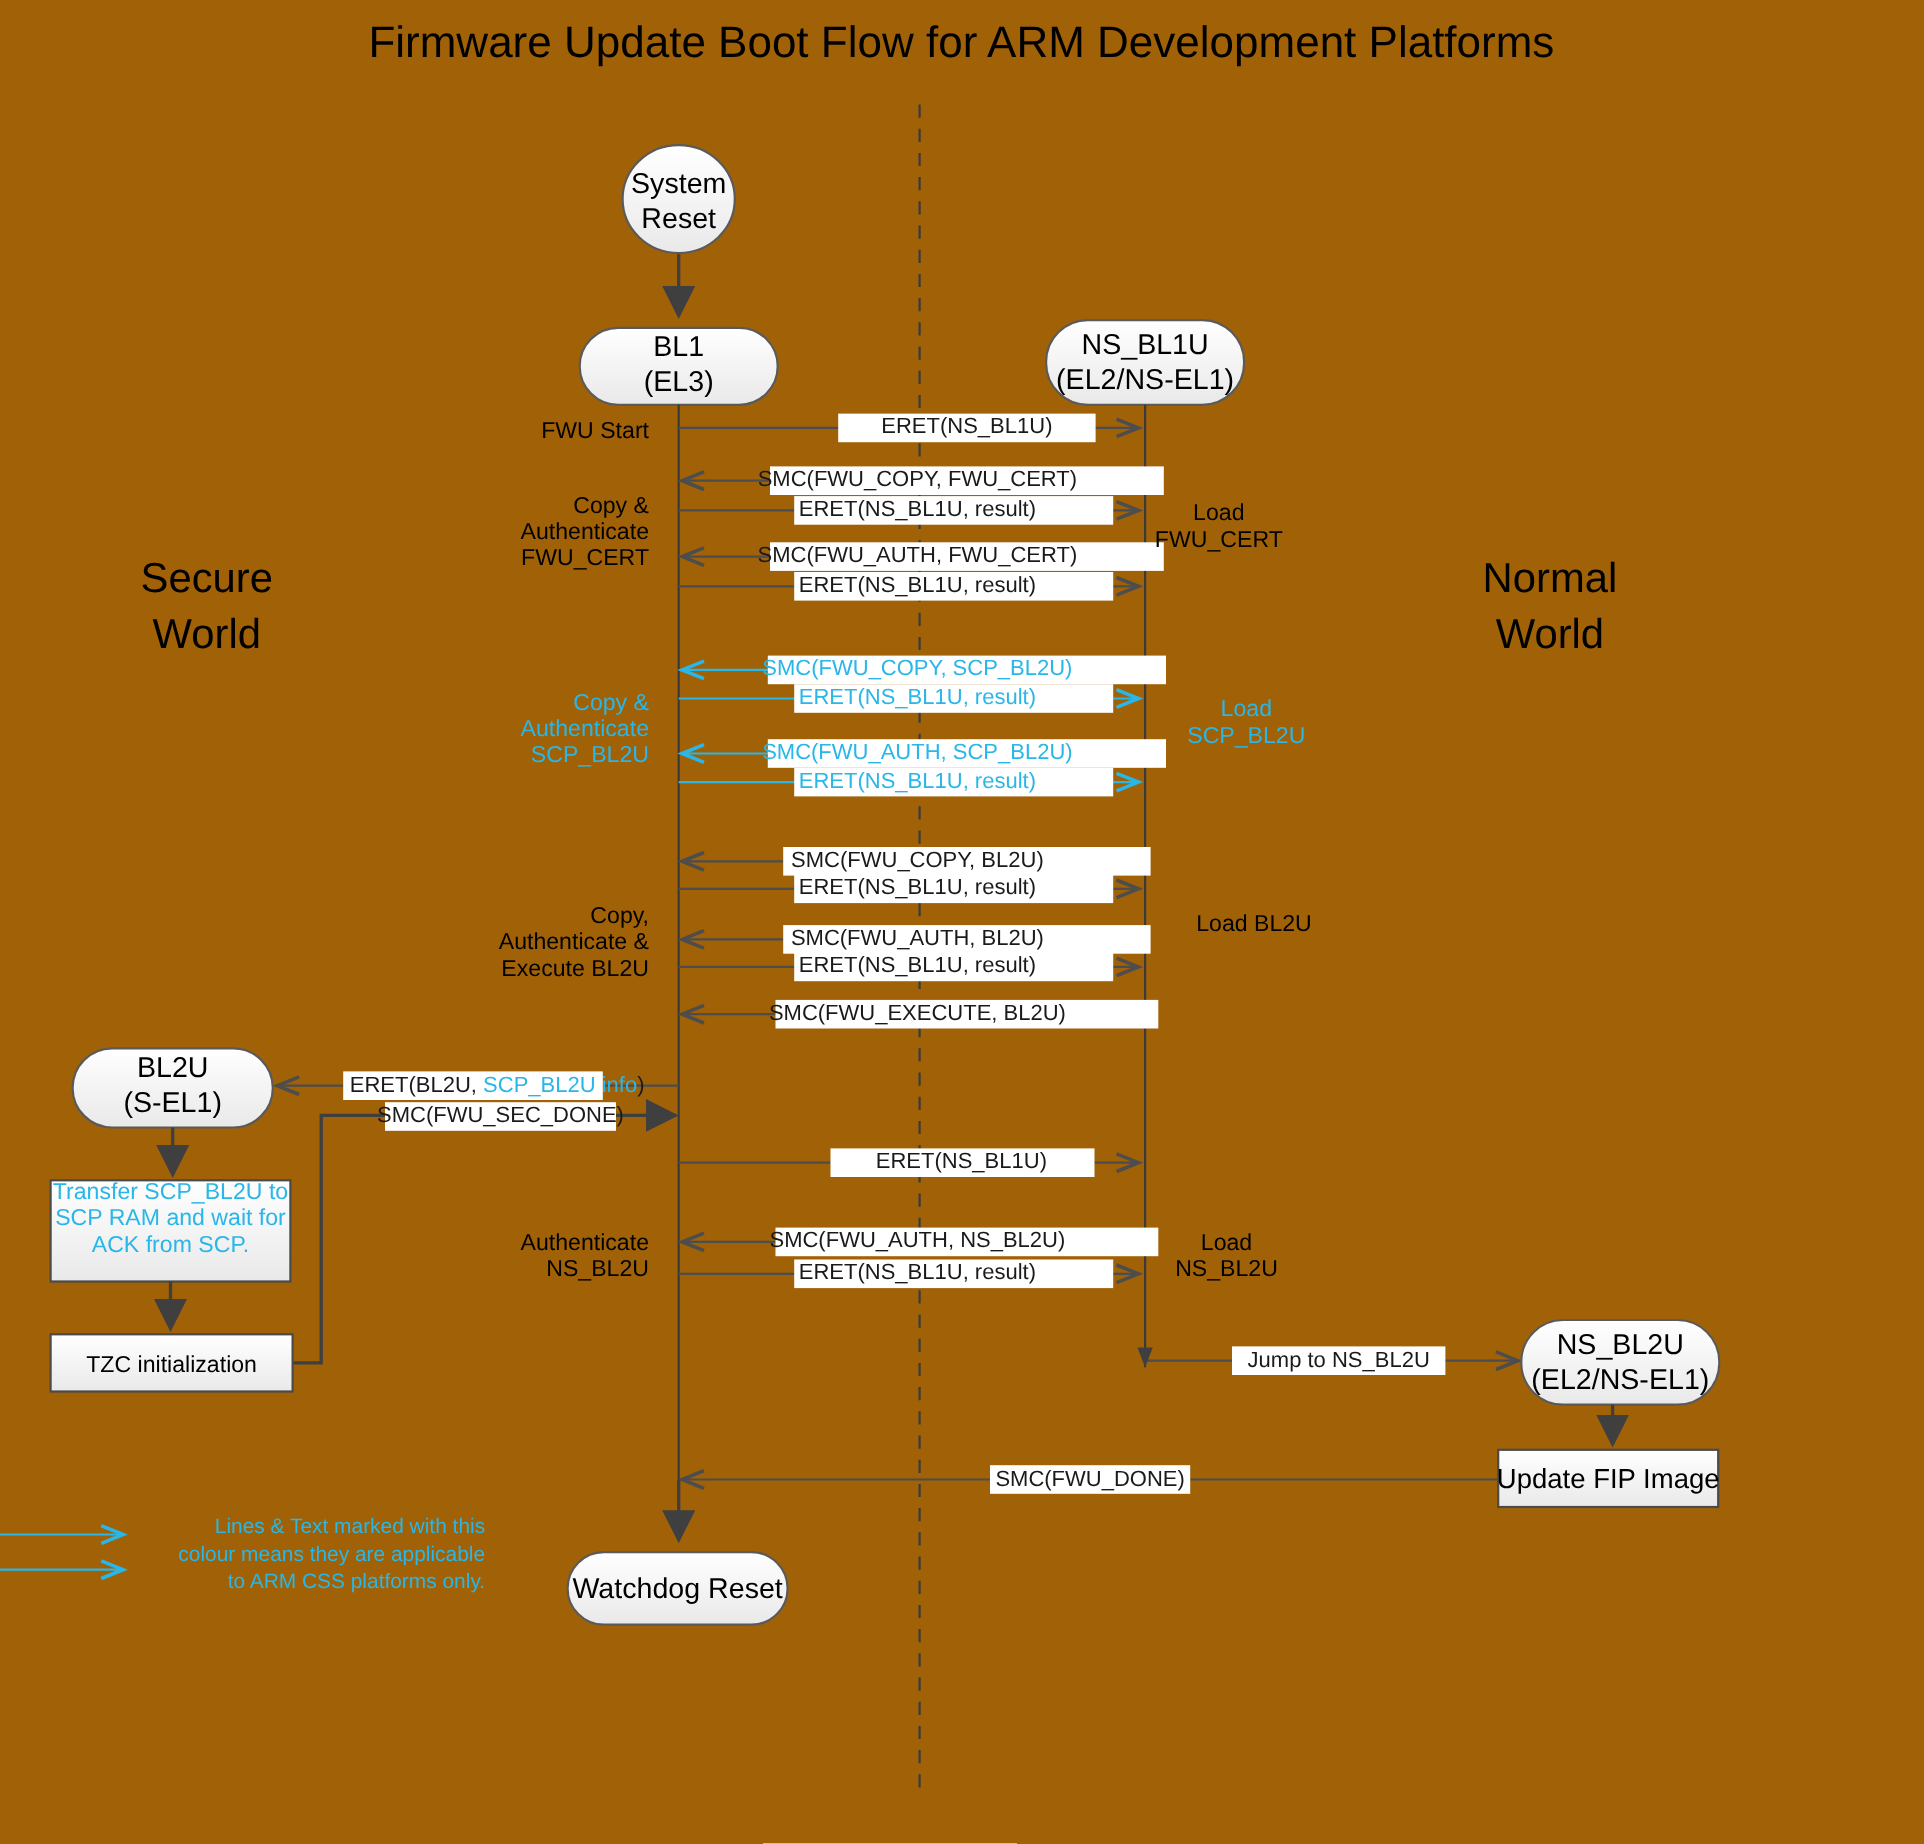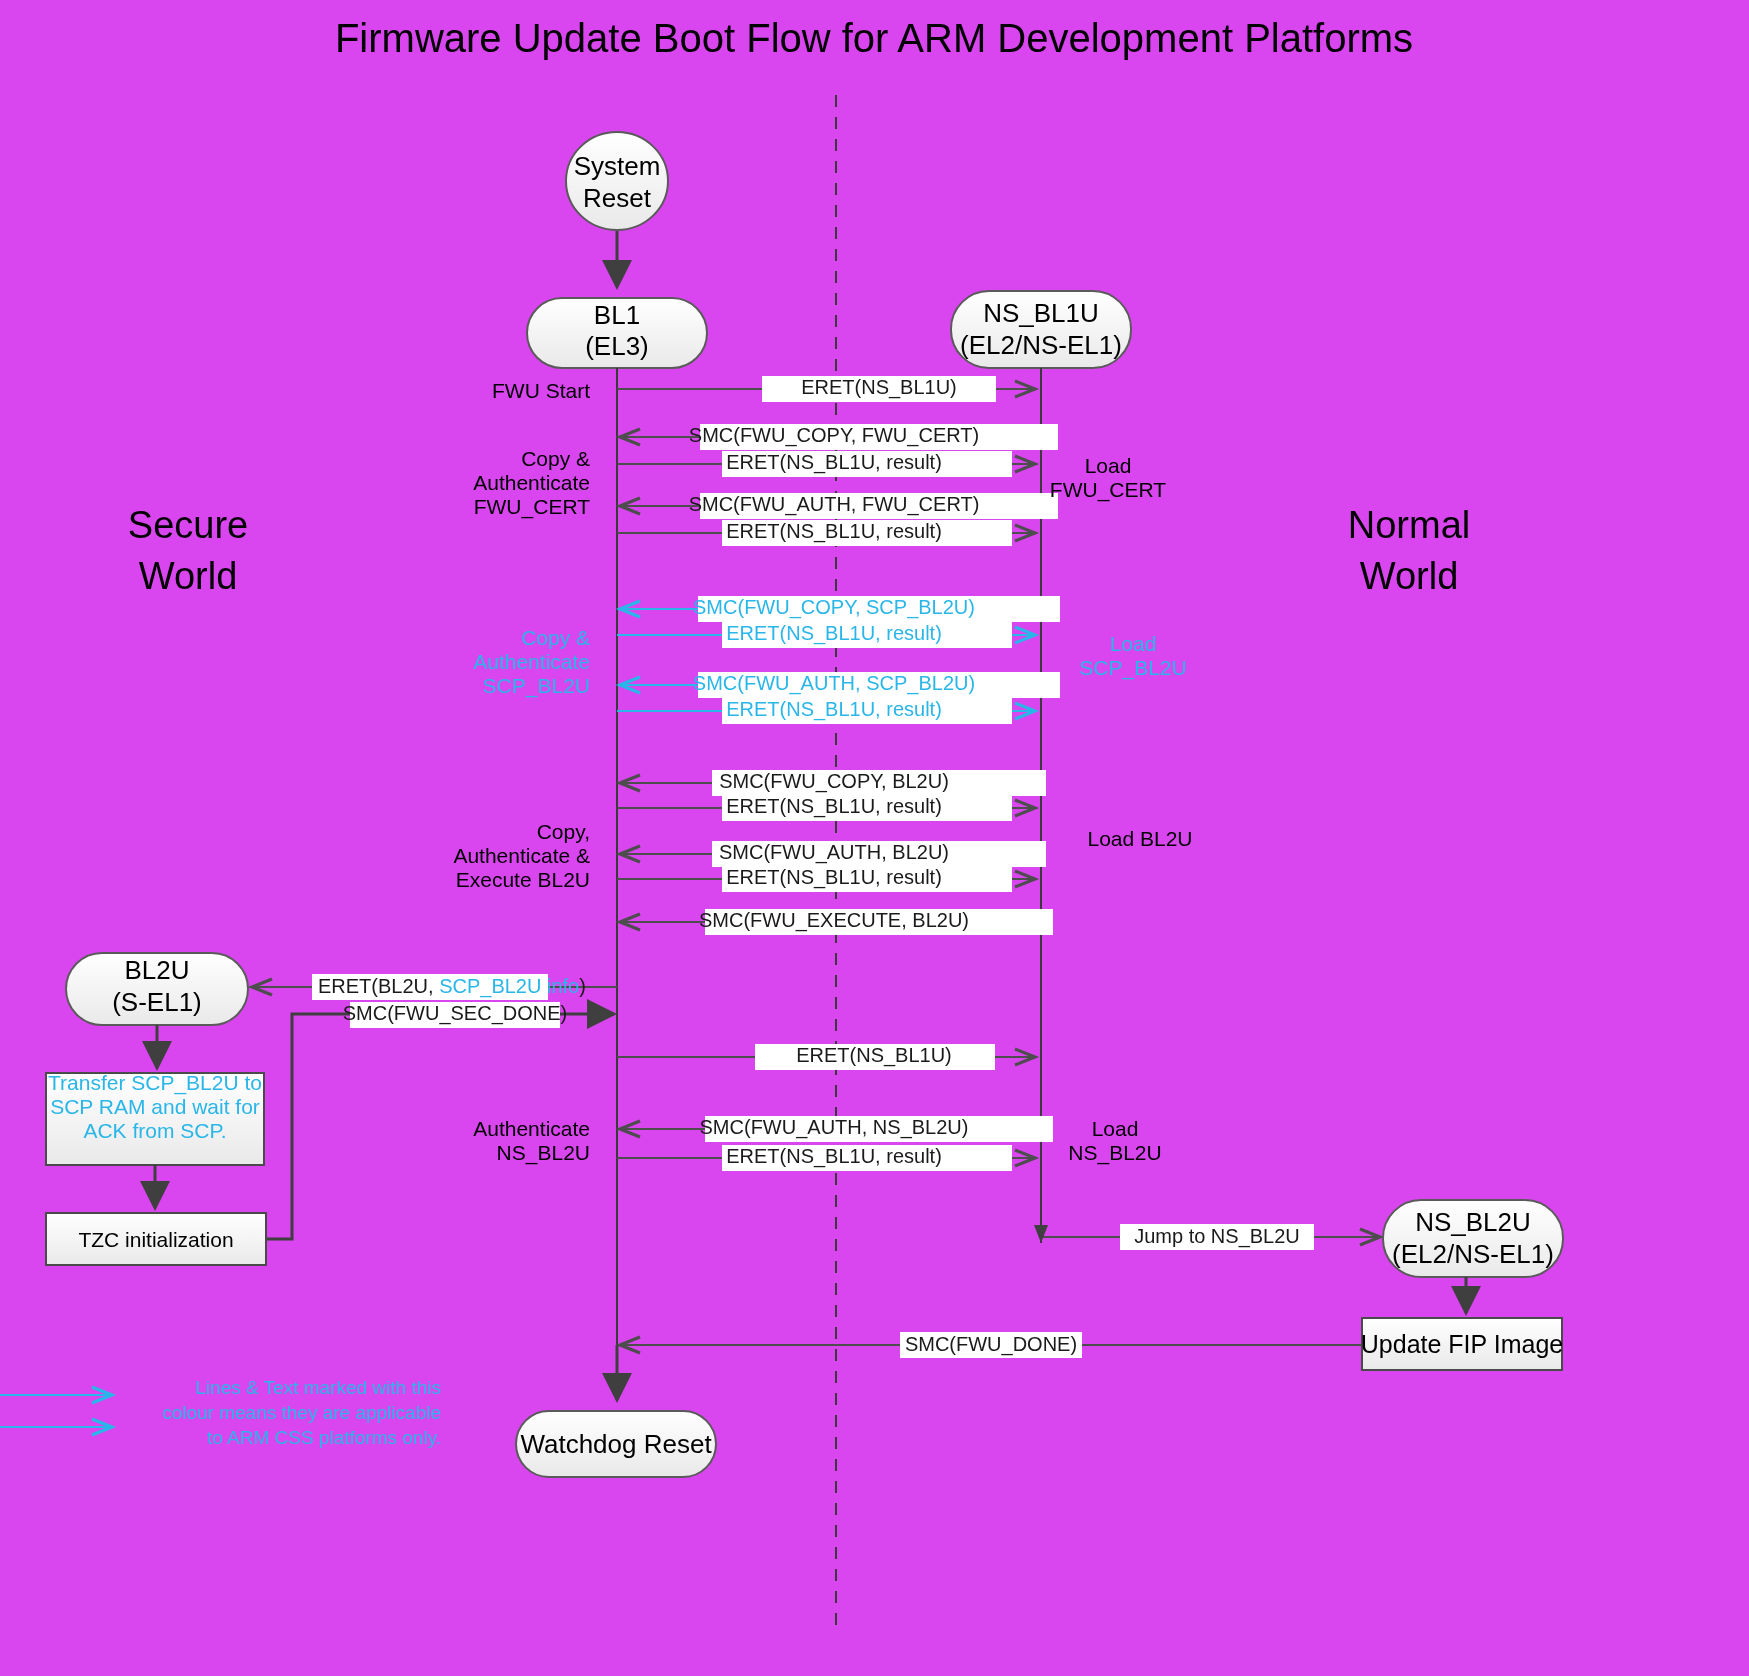--- a/index.html
+++ b/index.html
@@ -1,17 +1,17 @@
 <!DOCTYPE html>
 <html><head>
 <meta charset="utf-8">
 <style>
   html,body{margin:0;padding:0;background:#ffffff;}
   body{width:1749px;height:1676px;font-family:"Liberation Sans",sans-serif;color:#000;}
-  #stage{position:relative;width:1749px;height:1676px;overflow:hidden;background:#d946ef;}
+  #stage{position:relative;width:1749px;height:1676px;overflow:hidden;background:#a16207;}
   svg.diagram{position:absolute;left:0;top:0;width:1749px;height:1676px;}
 
   .title-text{font-size:40px;fill:#000;}
   .node-text{font-size:26px;fill:#000;}
   .msg-text{font-size:20px;fill:#1a1a1a;}
   .msg-text-blue{font-size:20px;fill:#29B6E8;}
   .side-text{font-size:21px;fill:#000;}
   .side-text-blue{font-size:21px;fill:#29B6E8;}
   .world-text{font-size:38px;fill:#000;}
   .legend-text{font-size:19px;fill:#29B6E8;}

